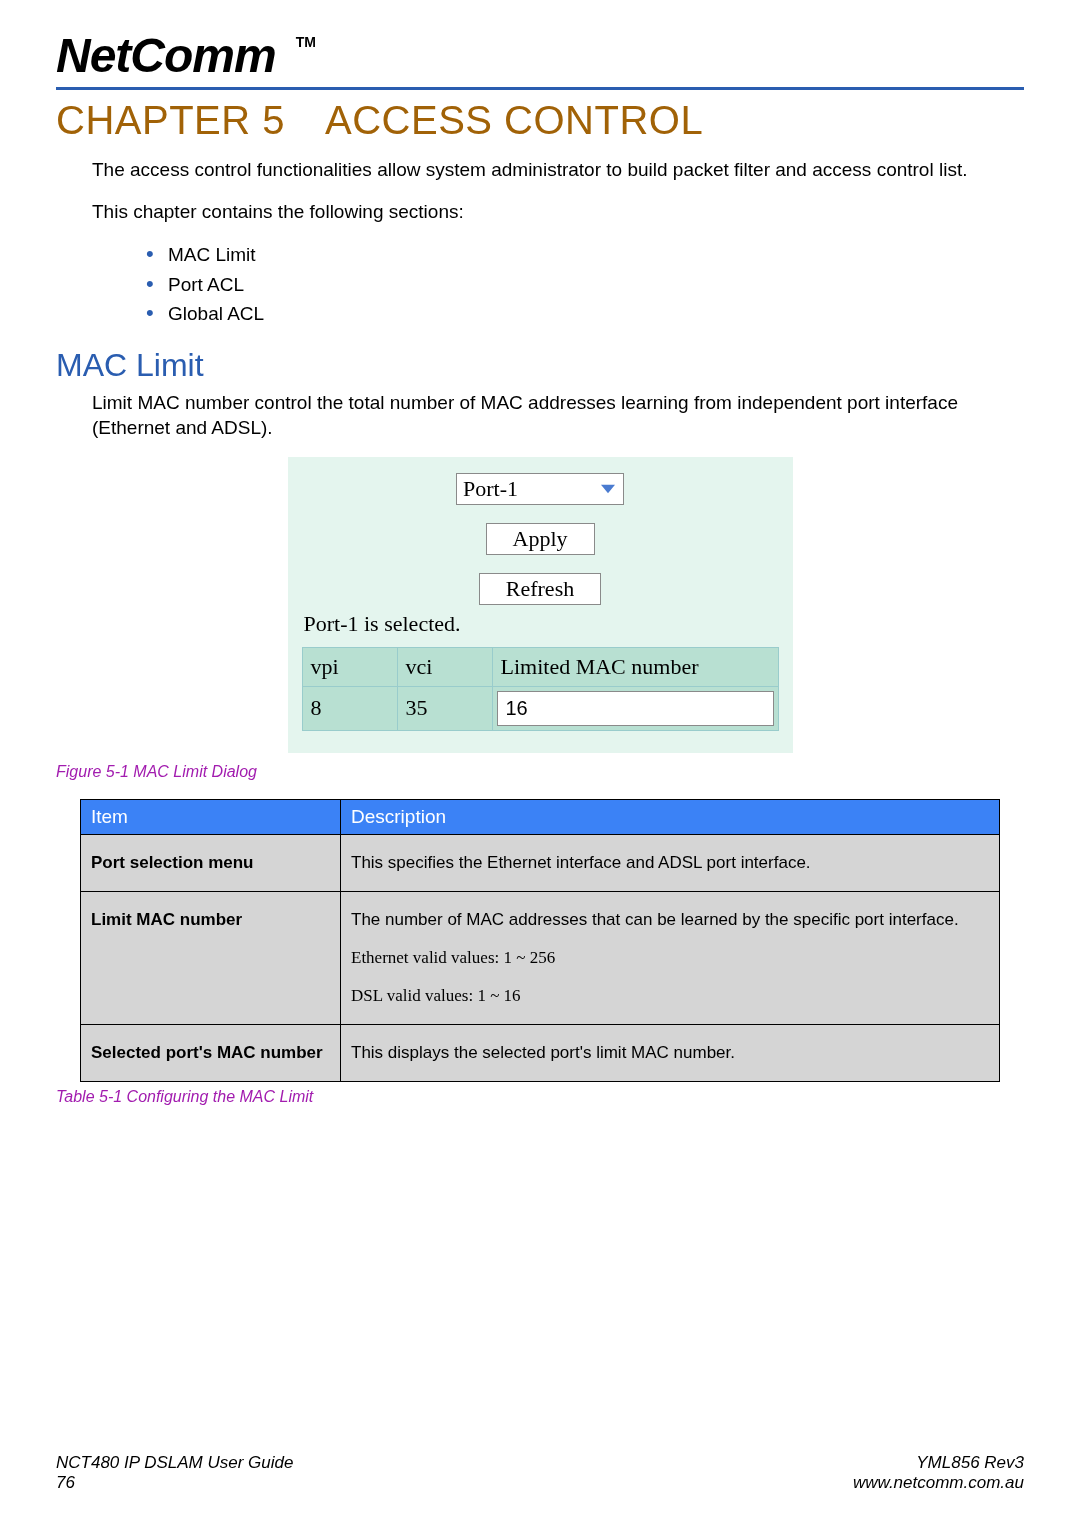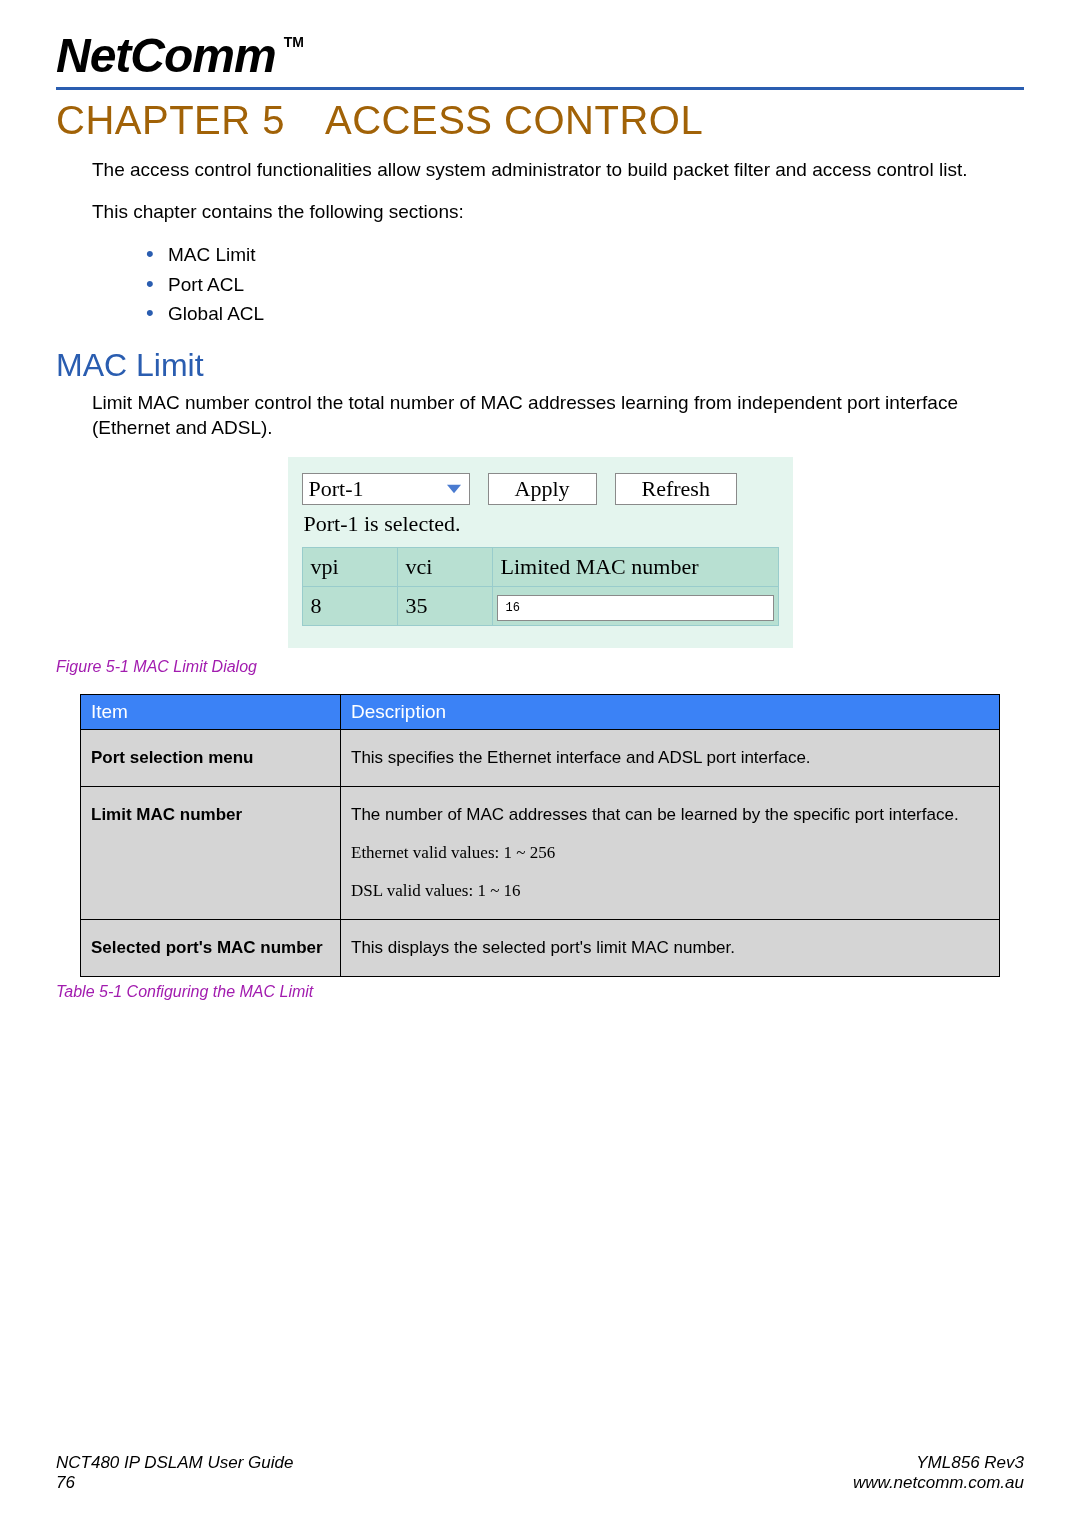--- a/index.html
+++ b/index.html
@@ -1,50 +1,50 @@
 <!DOCTYPE html>
 <html><head>
 <meta charset="utf-8">
 <style>
   * { box-sizing: border-box; margin: 0; padding: 0; }
   html, body { width: 1080px; height: 1527px; background: #fff; font-family: Arial, Helvetica, sans-serif; color: #000; }
   .page { width: 1080px; height: 1527px; padding: 28px 56px 20px 56px; position: relative; }
 
   
-  .logo-wrap { display: flex; align-items: flex-start; gap: 8px; }
+  .logo-wrap { display: flex; align-items: flex-start; gap: 20px; }
   .logo { font-family: Impact, "Arial Black", sans-serif; font-style: italic; font-weight: 900; font-size: 48px; letter-spacing: -1px; }
   .tm { font-size: 14px; font-weight: bold; margin-top: 6px; text-align: center; }
 
   .rule { border: none; border-top: 3px solid #2a5db0; margin: 4px 0 8px 0; }
 
   
   .chapter { font-family: "Arial Narrow", Arial, sans-serif; font-weight: 400; font-size: 40px; color: #a16207; letter-spacing: 0.5px; margin-bottom: 14px; }
   .chapter .gap { display: inline-block; width: 40px; }
 
   
   .para { font-size: 19px; line-height: 1.35; margin: 0 0 16px 36px; }
   .bullets { margin: 0 0 18px 90px; }
   .bullets li { list-style: none; font-size: 19px; line-height: 1.55; position: relative; padding-left: 22px; }
   .bullets li::before { content: "•"; color: #2a5db0; position: absolute; left: 0; top: 0; font-size: 22px; line-height: 1.3; }
 
   .h2 { font-family: "Arial Narrow", Arial, sans-serif; font-size: 32px; color: #2a5db0; font-weight: 400; margin: 10px 0 6px 0; }
 
   
   .dialog-wrap { width: 505px; margin: 16px auto 10px auto; background: #e4f5ee; padding: 16px 14px 22px 14px; }
-  .dlg-row1 { display: flex; gap: 18px; align-items: center; margin-bottom: 6px; }
+  .dlg-row1 { display: flex; gap: 18px; align-items: center; margin-bottom: 6px; flex-direction: column; }
   .dlg-select { display: flex; align-items: center; background: #fff; border: 1px solid #8a8a8a; height: 32px; width: 168px; font-family: "Times New Roman", serif; font-size: 22px; padding-left: 6px; position: relative; }
   .dlg-select .chev { position: absolute; right: 2px; top: 2px; width: 26px; height: 26px; display:flex; align-items:center; justify-content:center; }
   .dlg-btn { background: #fff; border: 1px solid #8a8a8a; font-family: "Times New Roman", serif; font-size: 22px; height: 32px; padding: 0 26px; display: inline-flex; align-items: center; }
   .dlg-status { font-family: "Times New Roman", serif; font-size: 22px; margin: 2px 0 10px 2px; }
 
   .dlg-table { width: 100%; border-collapse: collapse; }
   .dlg-table th { background: #b8e0d2; border: 1px solid #9cc; font-family: "Times New Roman", serif; font-weight: normal; font-size: 22px; text-align: left; padding: 6px 8px; }
   .dlg-table td { background: #b8e0d2; border: 1px solid #9cc; font-family: "Times New Roman", serif; font-size: 22px; padding: 6px 8px; }
   .dlg-table td.input-cell { background: #b8e0d2; padding: 4px; }
-  .dlg-input { background: #fff; border: 1px solid #8a8a8a; font-family: Liberation Mono, monospace; font-size: 12px; padding: 5px 8px; width: 100%; }
+  .dlg-input { background: #fff; border: 1px solid #8a8a8a; font-family: Liberation Sans, sans-serif; font-size: 20px; padding: 5px 8px; width: 100%; }
 
   .fig-cap, .tbl-cap { text-align: left; font-style: italic; font-size: 16px; color: #a21caf; margin: 6px 0 18px 0; }
 
   
   .desc-table { width: 920px; margin: 0 auto 6px auto; border-collapse: collapse; }
   .desc-table th { background: #3b82f6; color: #fff; text-align: left; font-size: 19px; font-weight: normal; padding: 6px 10px; border: 1px solid #000; }
   .desc-table td { background: #d5d5d5; border: 1px solid #000; font-size: 17px; padding: 18px 10px; vertical-align: top; }
   .desc-table td.item { font-weight: bold; width: 260px; }
   .desc-table td .sub { margin-top: 18px; font-family: Liberation Serif, serif; }
 

